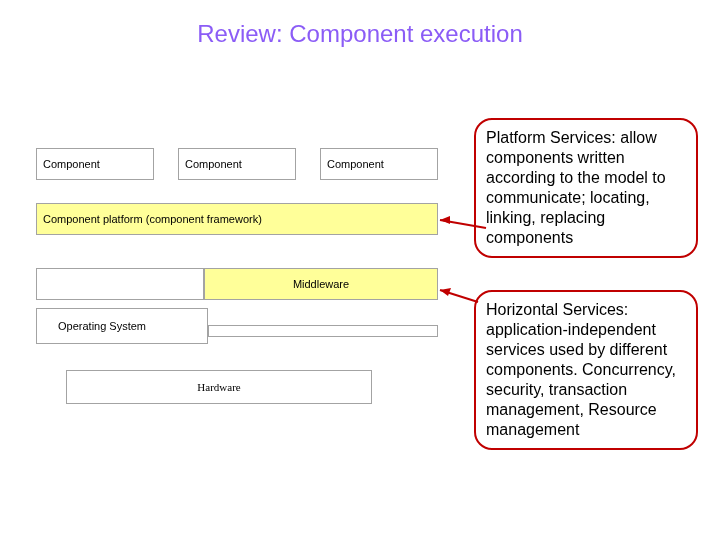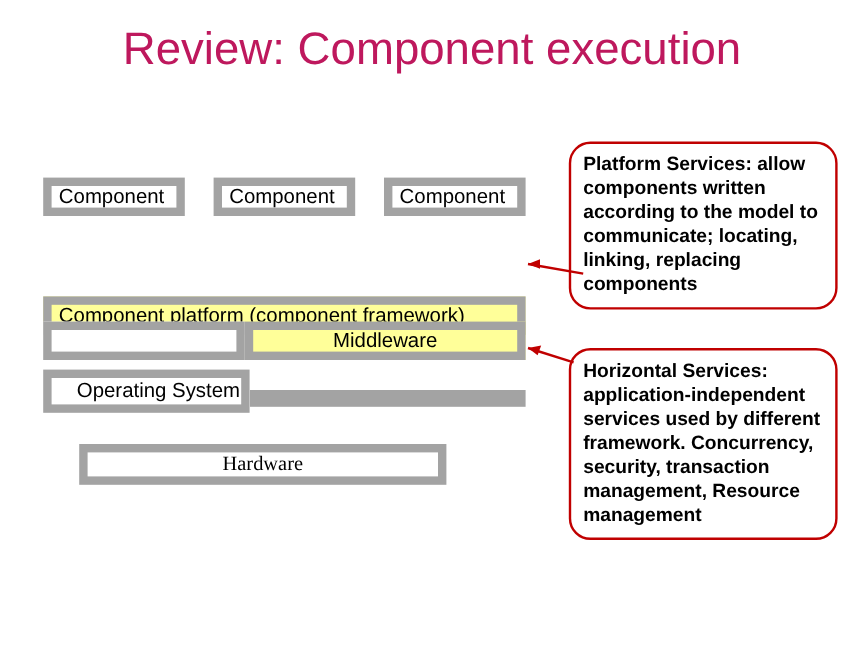--- a/index.html
+++ b/index.html
@@ -11,29 +11,29 @@
     font-family: Arial, Helvetica, sans-serif;
     position: relative;
     overflow: hidden;
   }
   .title {
     position: absolute;
     top: 20px;
     left: 0;
     right: 0;
     text-align: center;
-    font-size: 38px;
+    font-size: 24px;
     font-weight: normal;
-    color: #be185d;
+    color: #8b5cf6;
   }
   .box {
     position: absolute;
-    border: 7px solid #a3a3a3;
+    border: 1px solid #a3a3a3;
     background: #fff;
-    font-size: 17px;
+    font-size: 11px;
     display: flex;
     align-items: center;
     padding-left: 6px;
     box-sizing: border-box;
   }
   .box.centered {
     justify-content: center;
     padding-left: 0;
   }
   .yellow {
@@ -41,52 +41,51 @@
   }
   .callout {
     position: absolute;
     border: 2px solid #c00000;
     border-radius: 18px;
     background: #fff;
     font-size: 16px;
     padding: 8px 10px;
     box-sizing: border-box;
     line-height: 1.25;
-    font-weight: bold;
   }
   svg.connector {
     position: absolute;
     overflow: visible;
     pointer-events: none;
   }
 </style>
 </head>
 <body>
 
 <div class="title">Review: Component execution</div>
 
 <div class="box" style="left:36px; top:148px; width:118px; height:32px;">Component</div>
 <div class="box" style="left:178px; top:148px; width:118px; height:32px;">Component</div>
 <div class="box" style="left:320px; top:148px; width:118px; height:32px;">Component</div>
 
-<div class="box yellow" style="left:36px; top:203px; width:402px; height:32px;margin-top:44px;">Component platform (component framework)</div>
+<div class="box yellow" style="left:36px; top:203px; width:402px; height:32px;">Component platform (component framework)</div>
 
 <div class="box yellow centered" style="left:204px; top:268px; width:234px; height:32px;">Middleware</div>
 
 <div class="box" style="left:36px; top:268px; width:168px; height:32px;"></div>
 
 <div class="box" style="left:36px; top:308px; width:172px; height:36px; padding-left:21px;">Operating System</div>
 
 <div class="box" style="left:208px; top:325px; width:230px; height:12px; padding:0;"></div>
 
 <div class="box centered" style="left:66px; top:370px; width:306px; height:34px;font-family:Liberation Serif, serif;">Hardware</div>
 
 <div class="callout" style="left:474px; top:118px; width:224px;">Platform Services: allow components written according to the model to communicate; locating, linking, replacing components</div>
 
-<div class="callout" style="left:474px; top:290px; width:224px;">Horizontal Services: application-independent services used by different framework.  Concurrency, security, transaction management, Resource management</div>
+<div class="callout" style="left:474px; top:290px; width:224px;">Horizontal Services: application-independent services used by different components.  Concurrency, security, transaction management, Resource management</div>
 
 <svg class="connector" style="left:0; top:0; width:720px; height:540px;">
   <path d="M 486 228 L 440 220" stroke="#c00000" stroke-width="2" fill="none"></path>
   <path d="M 440 220 L 450 216 L 450 224 Z" fill="#c00000"></path>
 </svg>
 
 <svg class="connector" style="left:0; top:0; width:720px; height:540px;">
   <path d="M 478 302 L 440 290" stroke="#c00000" stroke-width="2" fill="none"></path>
   <path d="M 440 290 L 451 288 L 448 296 Z" fill="#c00000"></path>
 </svg>

